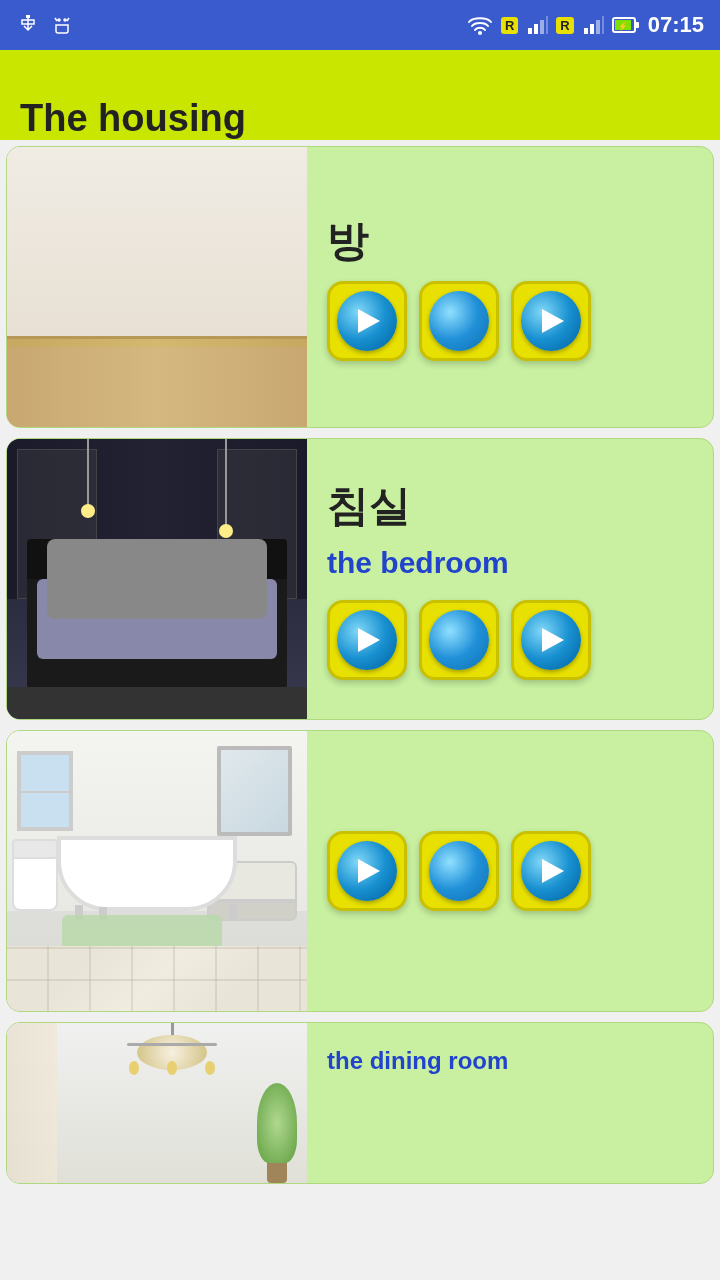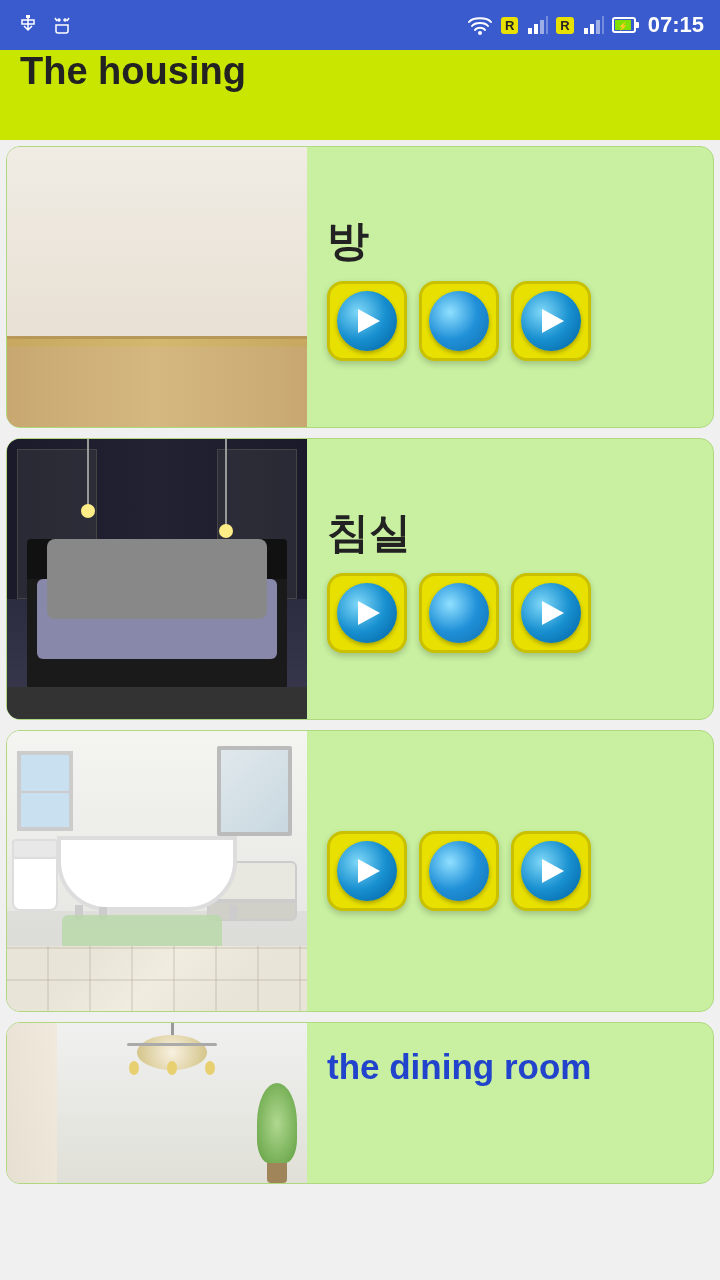--- a/index.html
+++ b/index.html
@@ -35,21 +35,21 @@
       font-size: 18px;
       font-weight: bold;
     }
 
     
     .header {
       width: 720px;
       height: 90px;
       background: #c8e600;
       display: flex;
-      align-items: flex-start;
+      align-items: flex-end;
       padding: 0 20px;
     }
     .header-title {
       font-size: 38px;
       font-weight: bold;
       color: #222;
     }
 
     
     .cards-container {
@@ -327,20 +327,21 @@
         <div style="position:absolute; top:0; left:80px; width:2px; height:70px; background:#999;"></div>
         <div style="position:absolute; top:65px; left:74px; width:14px; height:14px; background:#ffee88; border-radius:50%;"></div>
         <div style="position:absolute; top:0; right:80px; width:2px; height:90px; background:#999;"></div>
         <div style="position:absolute; top:85px; right:74px; width:14px; height:14px; background:#ffee88; border-radius:50%;"></div>
 
         <div style="position:absolute; bottom:0; left:0; right:0; height:32px; background:#333;"></div>
       </div>
     </div>
     <div class="card-content">
       <div class="korean-word">침실</div>
+      <div class="english-word">the bedroom</div>
       <div class="buttons-row">
         <button class="play-btn" title="play audio">
           <div class="play-btn-inner">
             <div class="play-triangle"></div>
           </div>
         </button>
         <button class="play-btn" title="listen">
           <div class="play-btn-inner circle-only">
           </div>
         </button>
@@ -424,17 +425,17 @@
 
         <div style="position:absolute; bottom:0; right:10px; width:40px; height:120px;">
           <div style="position:absolute; bottom:0; left:10px; width:20px; height:30px; background:#a0845a; border-radius:0 0 4px 4px;"></div>
           <div style="position:absolute; bottom:20px; left:0; width:40px; height:80px; background:radial-gradient(ellipse,#b0d890,#60a040); border-radius:50% 50% 30% 30%;"></div>
         </div>
 
         <div style="position:absolute; top:0; left:50px; right:50px; bottom:0; background:linear-gradient(180deg,#f8f8f8,#f0f0ec); z-index:-1;"></div>
       </div>
     </div>
     <div class="card-content" style="min-height:160px; justify-content:flex-start; padding-top:24px;">
-      <div class="english-word" style="font-size:35px;">the dining room</div>
+      <div class="english-word" style="font-size:24px;">the dining room</div>
     </div>
   </div>
 
 </div>
 
 </body></html>

